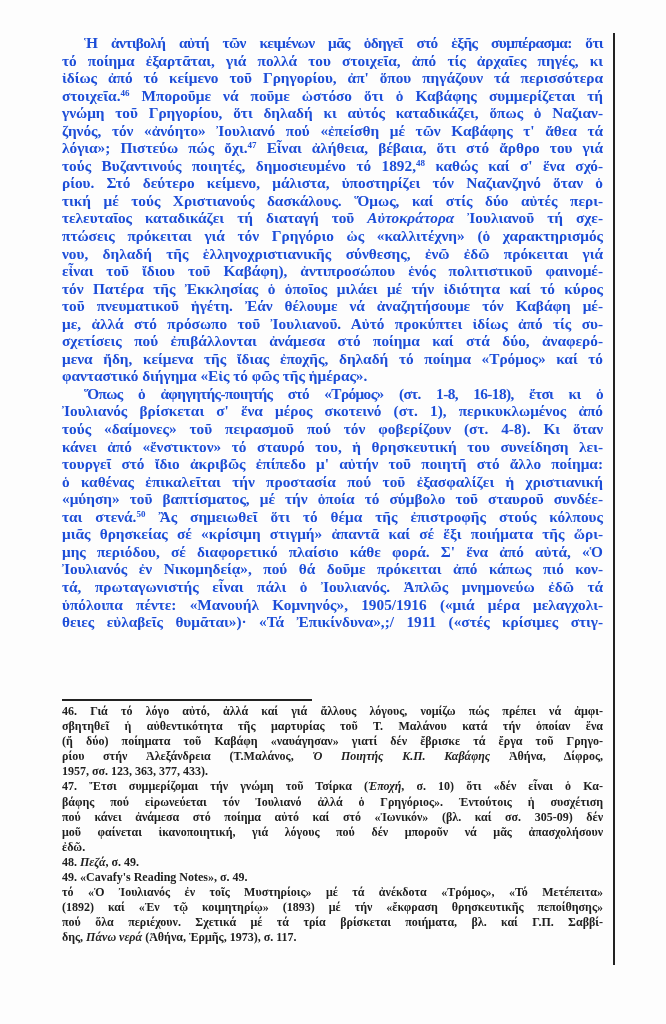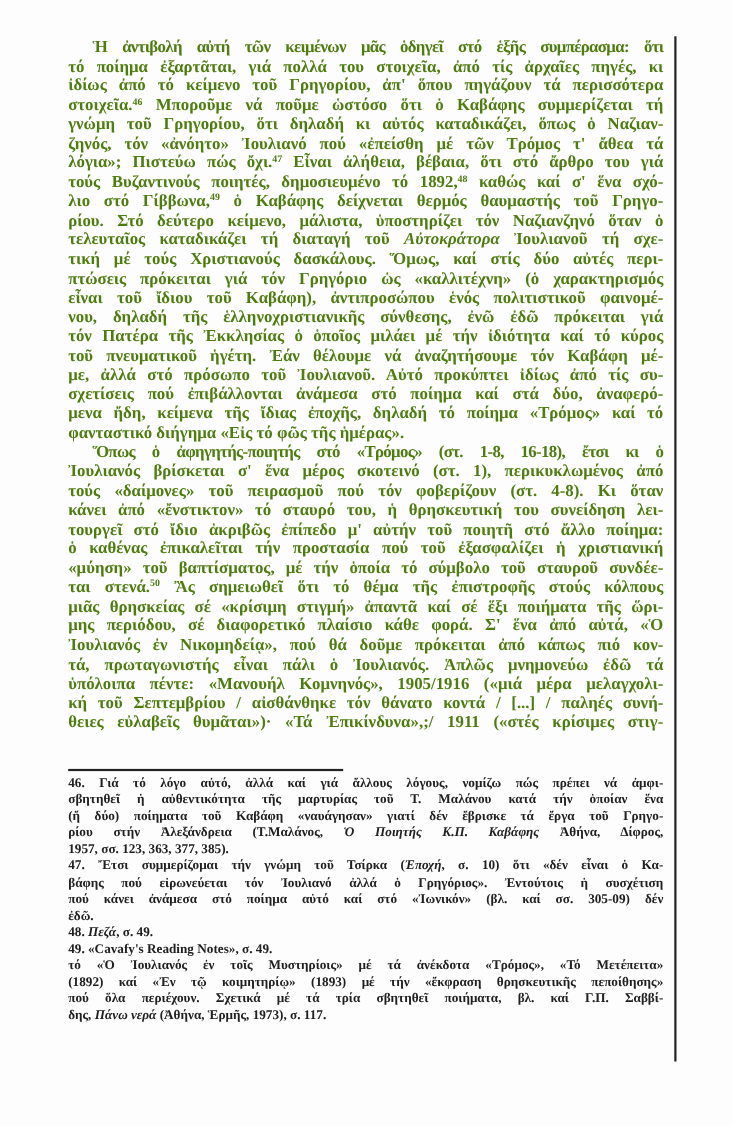--- a/index.html
+++ b/index.html
@@ -2,21 +2,21 @@
 <html><head>
 <meta charset="utf-8">
 <style>
   html, body { margin:0; padding:0; }
   body { width:666px; height:1024px; background:#fdfdfd; position:relative; overflow:hidden;
          font-family:"DejaVu Serif","Liberation Serif",serif; color:#1c1c1c; }
   .page { position:absolute; left:0; top:0; width:666px; height:1024px; }
   .vrule { position:absolute; left:613px; top:33px; width:2px; height:932px; background:#222; }
   .body-text { position:absolute; left:62px; top:34px; width:541px;
                font-family:"Liberation Serif","DejaVu Serif",serif; font-size:15.3px;
-               line-height:17.55px; text-align:justify; font-weight:bold; color:#4d7c0f; }
+               line-height:17.55px; text-align:justify; font-weight:bold; color:#1d4ed8; }
   .body-text .line { display:block; white-space:nowrap; text-align:justify; text-align-last:justify; height:17.55px; }
   .body-text .line.last { text-align-last:left; }
   .body-text .line.indent { padding-left:22px; }
   sup { font-size:9px; line-height:0; vertical-align:5px;margin-top:36px; }
   .fn-rule { position:absolute; left:62px; top:699px; width:250px; height:1.5px; background:#222; }
   .footnotes { position:absolute; left:62px; top:704px; width:541px;
                font-family:"Liberation Serif","DejaVu Serif",serif; font-size:12px;
                line-height:15.1px; font-weight:bold; color:#202020; }
   .footnotes .line { display:block; white-space:nowrap; text-align:justify; text-align-last:justify; height:15.1px; }
   .footnotes .line.last { text-align-last:left; }
@@ -26,63 +26,62 @@
 <body>
 
 <div class="page">
   <div class="vrule"></div>
   <div class="body-text" id="body-text">
       <span class="line indent" style="letter-spacing: -0.6px;"><span>Ἡ ἀντιβολή αὐτή τῶν κειμένων μᾶς ὁδηγεῖ στό ἑξῆς συμπέρασμα: ὅτι</span></span>
       <span class="line"><span>τό ποίημα ἐξαρτᾶται, γιά πολλά του στοιχεῖα, ἀπό τίς ἀρχαῖες πηγές, κι</span></span>
       <span class="line"><span>ἰδίως ἀπό τό κείμενο τοῦ Γρηγορίου, ἀπ' ὅπου πηγάζουν τά περισσότερα</span></span>
       <span class="line"><span>στοιχεῖα.</span><sup>46</sup><span> Μποροῦμε νά ποῦμε ὡστόσο ὅτι ὁ Καβάφης συμμερίζεται τή</span></span>
       <span class="line"><span>γνώμη τοῦ Γρηγορίου, ὅτι δηλαδή κι αὐτός καταδικάζει, ὅπως ὁ Ναζιαν-</span></span>
-      <span class="line"><span>ζηνός, τόν «ἀνόητο» Ἰουλιανό πού «ἐπείσθη μέ τῶν Τρόμος τ' ἄθεα τά</span></span>
+      <span class="line"><span>ζηνός, τόν «ἀνόητο» Ἰουλιανό πού «ἐπείσθη μέ τῶν Καβάφης τ' ἄθεα τά</span></span>
       <span class="line"><span>λόγια»; Πιστεύω πώς ὄχι.</span><sup>47</sup><span> Εἶναι ἀλήθεια, βέβαια, ὅτι στό ἄρθρο του γιά</span></span>
       <span class="line"><span>τούς Βυζαντινούς ποιητές, δημοσιευμένο τό 1892,</span><sup>48</sup><span> καθώς καί σ' ἕνα σχό-</span></span>
-      <span class="line"><span>λιο στό Γίββωνα,</span><sup>49</sup><span> ὁ Καβάφης δείχνεται θερμός θαυμαστής τοῦ Γρηγο-</span></span>
       <span class="line"><span>ρίου. Στό δεύτερο κείμενο, μάλιστα, ὑποστηρίζει τόν Ναζιανζηνό ὅταν ὁ</span></span>
+      <span class="line"><span>τική μέ τούς Χριστιανούς δασκάλους. Ὅμως, καί στίς δύο αὐτές περι-</span></span>
       <span class="line"><span>τελευταῖος καταδικάζει τή διαταγή τοῦ </span><i>Αὐτοκράτορα</i><span> Ἰουλιανοῦ τή σχε-</span></span>
-      <span class="line"><span>τική μέ τούς Χριστιανούς δασκάλους. Ὅμως, καί στίς δύο αὐτές περι-</span></span>
       <span class="line"><span>πτώσεις πρόκειται γιά τόν Γρηγόριο ὡς «καλλιτέχνη» (ὁ χαρακτηρισμός</span></span>
+      <span class="line"><span>νου, δηλαδή τῆς ἑλληνοχριστιανικῆς σύνθεσης, ἐνῶ ἐδῶ πρόκειται γιά</span></span>
       <span class="line"><span>εἶναι τοῦ ἴδιου τοῦ Καβάφη), ἀντιπροσώπου ἑνός πολιτιστικοῦ φαινομέ-</span></span>
-      <span class="line"><span>νου, δηλαδή τῆς ἑλληνοχριστιανικῆς σύνθεσης, ἐνῶ ἐδῶ πρόκειται γιά</span></span>
       <span class="line"><span>τόν Πατέρα τῆς Ἐκκλησίας ὁ ὁποῖος μιλάει μέ τήν ἰδιότητα καί τό κύρος</span></span>
       <span class="line"><span>τοῦ πνευματικοῦ ἡγέτη. Ἐάν θέλουμε νά ἀναζητήσουμε τόν Καβάφη μέ-</span></span>
       <span class="line"><span>με, ἀλλά στό πρόσωπο τοῦ Ἰουλιανοῦ. Αὐτό προκύπτει ἰδίως ἀπό τίς συ-</span></span>
       <span class="line"><span>σχετίσεις πού ἐπιβάλλονται ἀνάμεσα στό ποίημα καί στά δύο, ἀναφερό-</span></span>
       <span class="line"><span>μενα ἤδη, κείμενα τῆς ἴδιας ἐποχῆς, δηλαδή τό ποίημα «Τρόμος» καί τό</span></span>
       <span class="line last"><span>φανταστικό διήγημα «Εἰς τό φῶς τῆς ἡμέρας».</span></span>
       <span class="line indent" style="letter-spacing: -0.6px;"><span>Ὅπως ὁ ἀφηγητής-ποιητής στό «Τρόμος» (στ. 1-8, 16-18), ἔτσι κι ὁ</span></span>
       <span class="line"><span>Ἰουλιανός βρίσκεται σ' ἕνα μέρος σκοτεινό (στ. 1), περικυκλωμένος ἀπό</span></span>
       <span class="line"><span>τούς «δαίμονες» τοῦ πειρασμοῦ πού τόν φοβερίζουν (στ. 4-8). Κι ὅταν</span></span>
       <span class="line"><span>κάνει ἀπό «ἔνστικτον» τό σταυρό του, ἡ θρησκευτική του συνείδηση λει-</span></span>
       <span class="line"><span>τουργεῖ στό ἴδιο ἀκριβῶς ἐπίπεδο μ' αὐτήν τοῦ ποιητῆ στό ἄλλο ποίημα:</span></span>
       <span class="line"><span>ὁ καθένας ἐπικαλεῖται τήν προστασία πού τοῦ ἐξασφαλίζει ἡ χριστιανική</span></span>
       <span class="line"><span>«μύηση» τοῦ βαπτίσματος, μέ τήν ὁποία τό σύμβολο τοῦ σταυροῦ συνδέε-</span></span>
       <span class="line"><span>ται στενά.</span><sup>50</sup><span> Ἂς σημειωθεῖ ὅτι τό θέμα τῆς ἐπιστροφῆς στούς κόλπους</span></span>
       <span class="line"><span>μιᾶς θρησκείας σέ «κρίσιμη στιγμή» ἀπαντᾶ καί σέ ἕξι ποιήματα τῆς ὥρι-</span></span>
       <span class="line"><span>μης περιόδου, σέ διαφορετικό πλαίσιο κάθε φορά. Σ' ἕνα ἀπό αὐτά, «Ὁ</span></span>
       <span class="line"><span>Ἰουλιανός ἐν Νικομηδείᾳ», πού θά δοῦμε πρόκειται ἀπό κάπως πιό κον-</span></span>
       <span class="line"><span>τά, πρωταγωνιστής εἶναι πάλι ὁ Ἰουλιανός. Ἁπλῶς μνημονεύω ἐδῶ τά</span></span>
       <span class="line"><span>ὑπόλοιπα πέντε: «Μανουήλ Κομνηνός», 1905/1916 («μιά μέρα μελαγχολι-</span></span>
-      <span class="line"><span>κή τοῦ Σεπτεμβρίου / αἰσθάνθηκε τόν θάνατο κοντά / [...] / παληές συνή-</span></span>
       <span class="line"><span>θειες εὐλαβεῖς θυμᾶται»)· «Τά Ἐπικίνδυνα»,;/ 1911 («στές κρίσιμες στιγ-</span></span>
     </div>
   <div class="fn-rule"></div>
   <div class="footnotes" id="footnotes">
       <span class="line"><span>46. Γιά τό λόγο αὐτό, ἀλλά καί γιά ἄλλους λόγους, νομίζω πώς πρέπει νά ἀμφι-</span></span>
       <span class="line"><span>σβητηθεῖ  ἡ  αὐθεντικότητα τῆς μαρτυρίας τοῦ Τ. Μαλάνου κατά τήν ὁποίαν ἕνα</span></span>
       <span class="line"><span>(ἤ δύο) ποίηματα τοῦ Καβάφη «ναυάγησαν» γιατί δέν ἔβρισκε τά ἔργα τοῦ Γρηγο-</span></span>
       <span class="line"><span>ρίου στήν Ἀλεξάνδρεια (Τ.Μαλάνος, </span><i>Ὁ Ποιητής Κ.Π. Καβάφης</i><span> Ἀθήνα, Δίφρος,</span></span>
-      <span class="line last"><span>1957, σσ. 123, 363, 377, 385).</span></span>
+      <span class="line last"><span>1957, σσ. 123, 363, 377, 433).</span></span>
       <span class="line"><span>47. Ἔτσι συμμερίζομαι τήν γνώμη τοῦ Τσίρκα (</span><i>Ἐποχή</i><span>, σ. 10) ὅτι «δέν εἶναι ὁ Κα-</span></span>
       <span class="line"><span>βάφης πού εἰρωνεύεται τόν Ἰουλιανό ἀλλά ὁ Γρηγόριος». Ἐντούτοις ἡ συσχέτιση</span></span>
       <span class="line"><span>πού κάνει ἀνάμεσα στό ποίημα αὐτό καί στό «Ἰωνικόν» (βλ. καί σσ. 305-09) δέν</span></span>
+      <span class="line"><span>μοῦ φαίνεται ἱκανοποιητική, γιά λόγους πού δέν μποροῦν νά μᾶς ἀπασχολήσουν</span></span>
       <span class="line last"><span>ἐδῶ.</span></span>
       <span class="line last"><span>48. </span><i>Πεζά</i><span>, σ. 49.</span></span>
       <span class="line last"><span>49. «Cavafy's Reading Notes», σ. 49.</span></span>
       <span class="line"><span>τό «Ὁ Ἰουλιανός ἐν τοῖς Μυστηρίοις» μέ τά ἀνέκδοτα «Τρόμος», «Τό Μετέπειτα»</span></span>
       <span class="line"><span>(1892) καί «Ἐν τῷ κοιμητηρίῳ» (1893) μέ τήν «ἔκφραση θρησκευτικῆς πεποίθησης»</span></span>
-      <span class="line"><span>πού ὅλα περιέχουν. Σχετικά μέ τά τρία σβητηθεῖ ποιήματα, βλ. καί Γ.Π. Σαββί-</span></span>
+      <span class="line"><span>πού ὅλα περιέχουν. Σχετικά μέ τά τρία βρίσκεται ποιήματα, βλ. καί Γ.Π. Σαββί-</span></span>
       <span class="line last"><span>δης, </span><i>Πάνω νερά</i><span> (Ἀθήνα, Ἑρμῆς, 1973), σ. 117.</span></span>
     </div>
 </div>
 
 </body></html>

